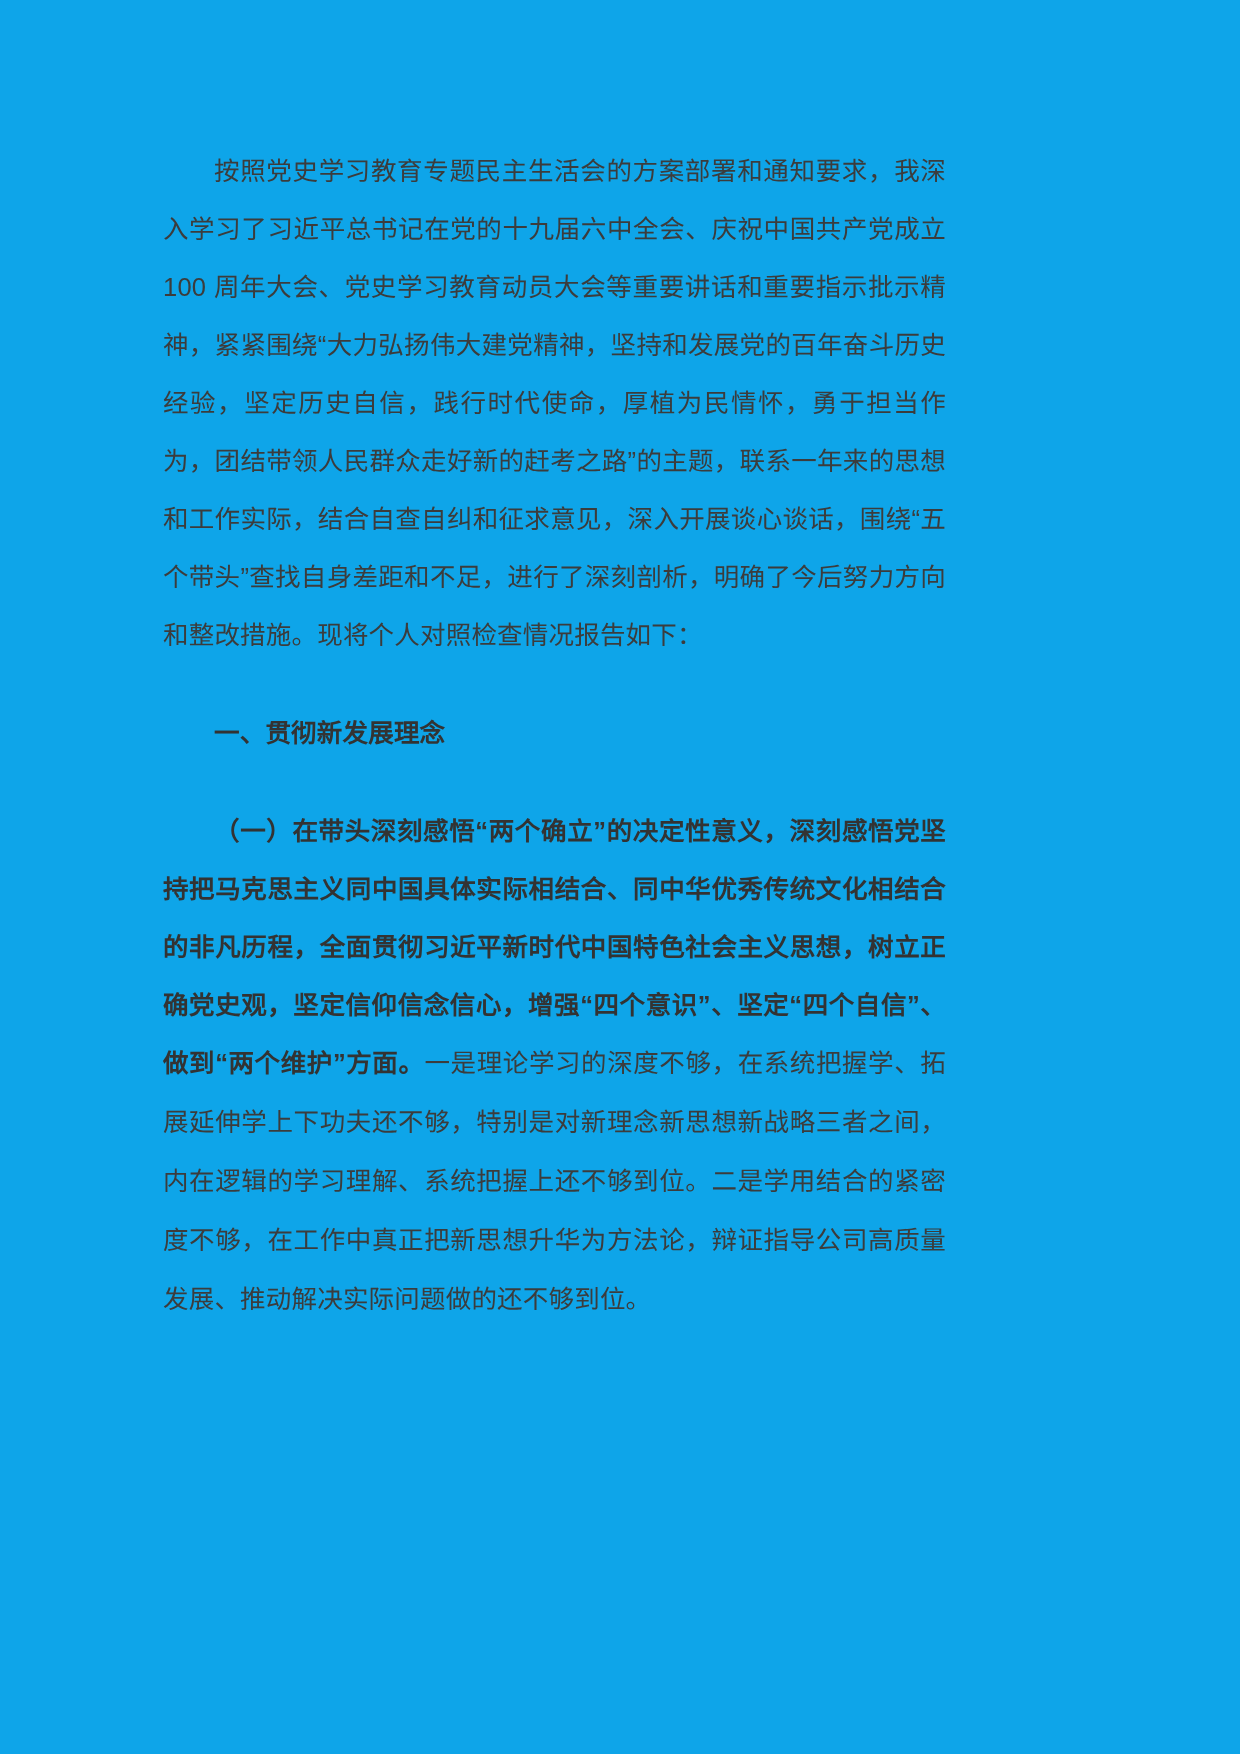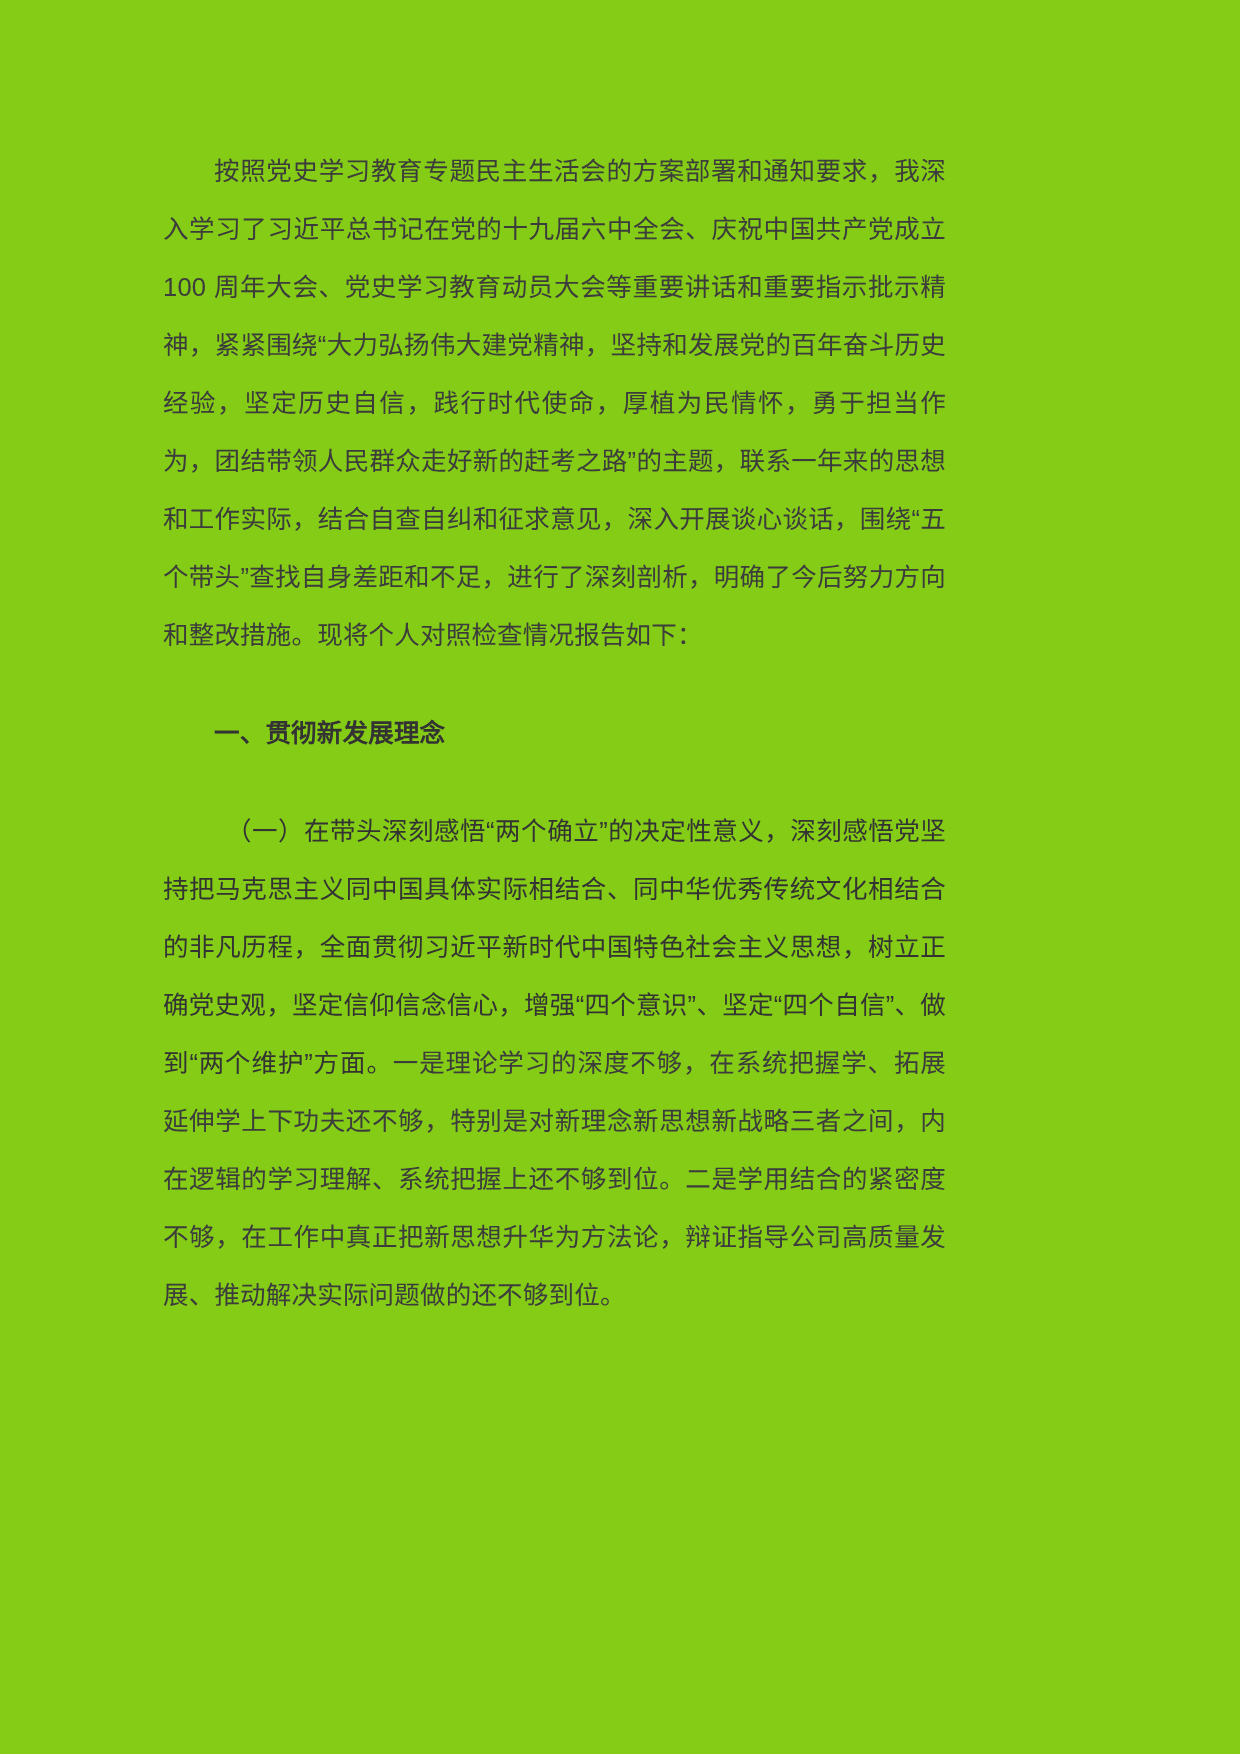--- a/index.html
+++ b/index.html
@@ -10,21 +10,21 @@
   }
   body {
     font-family: "Liberation Sans", "DejaVu Sans", sans-serif;
     color: #3a3a3a;
   }
   .page {
     position: relative;
     width: 1240px;
     height: 1754px;
     margin: 0 auto;
-    background: #84cc16;
+    background: #0ea5e9;
     box-sizing: border-box;
     overflow: hidden;
   }
   .content {
     position: absolute;
     left: 163px;
     top: 142px;
     width: 783px;
   }
   .para {
@@ -43,27 +43,27 @@
   }
   .para.heading {
     font-weight: 700;
     color: #333333;
     text-indent: 2em;
   }
   .para.mixed {
     text-indent: 2em;
   }
   .para.mixed .b {
-    font-weight: 400;
+    font-weight: 700;
     color: #333333;
-    margin-left: 12px;
   }
   .para.mixed .r {
     font-weight: 400;
     color: #3c3c3c;
+    font-family: Liberation Serif, serif;
   }
   .spacer-sm { height: 40px; }
   .spacer-md { height: 52px; }
 </style>
 </head>
 <body>
 
 <div class="page">
   <div class="content">
 

